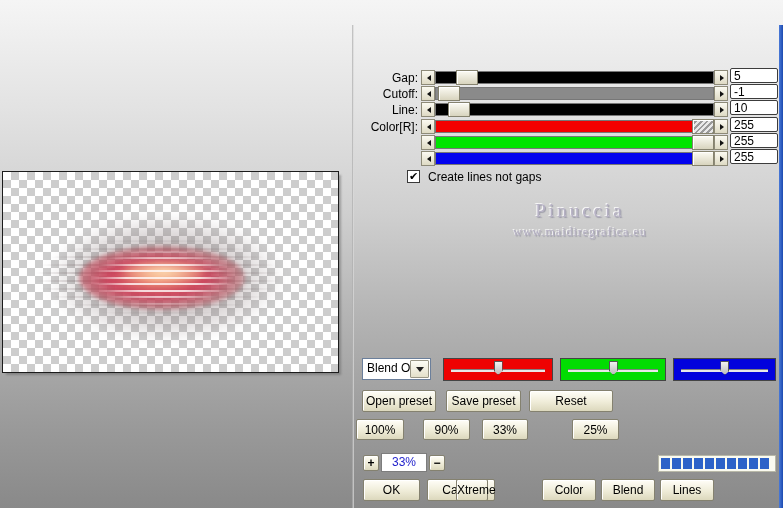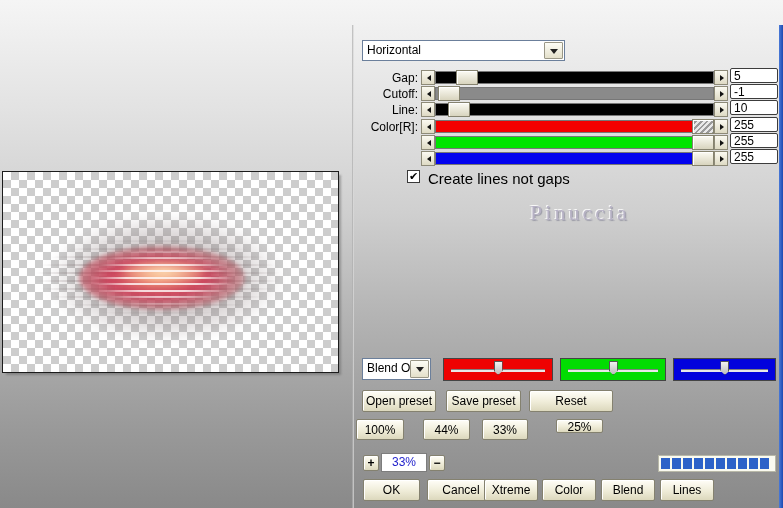--- a/index.html
+++ b/index.html
@@ -65,24 +65,24 @@
   .strack{position:absolute;left:14px;top:1px;width:279px;height:13px;background:#000;border:1px solid #777;box-sizing:border-box;}
   .sthumb{position:absolute;top:0;width:22px;height:15px;background:linear-gradient(180deg,#fcfbf4,#d8d4be);
     border:1px solid #86836f;box-sizing:border-box;box-shadow:inset 1px 1px 0 #fff;}
   .sthumb.hatched{background:repeating-linear-gradient(135deg,#e8e8e8 0 2px,#9a9a9a 2px 4px);}
   .sval{position:absolute;left:730px;width:48px;height:15px;background:#fff;border:1px solid #3c3c3c;border-radius:2px;
     font-family:"Liberation Sans",sans-serif;font-size:12px;padding:0 0 0 3px;color:#000;box-sizing:border-box;}
   
   #checkrow{position:absolute;left:407px;top:169px;height:14px;}
   #checkbox{position:absolute;left:0;top:1px;width:13px;height:13px;background:#fff;border:1px solid #3a3a3a;
     box-sizing:border-box;font-size:11px;line-height:11px;text-align:center;color:#000;}
-  #checklabel{position:absolute;left:21px;top:1px;font-size:15px;white-space:nowrap;color:#000;}
+  #checklabel{position:absolute;left:21px;top:1px;font-size:12px;white-space:nowrap;color:#000;}
   
   #watermark{position:absolute;left:440px;top:200px;width:280px;text-align:center;color:#b6b1c4;}
-  #wm1{font-family:"Liberation Serif",serif;font-size:22px;letter-spacing:3px;
+  #wm1{font-family:"Liberation Serif",serif;font-size:19px;letter-spacing:3px;
     text-shadow:-1px -1px 0 rgba(255,255,255,.85),1px 1px 1px rgba(80,80,110,.4);}
   #wm2{font-family:"Liberation Serif",serif;font-size:12px;letter-spacing:1px;margin-top:3px;
     text-shadow:-1px -1px 0 rgba(255,255,255,.8),1px 1px 1px rgba(80,80,110,.35);}
   
   .mixer{position:absolute;top:358px;height:23px;border:1px solid #444;box-sizing:border-box;}
   #mixer-red{left:443px;width:110px;} #mixer-green{left:560px;width:106px;} #mixer-blue{left:673px;width:103px;}
   .mtrack{position:absolute;left:7px;right:7px;top:10px;height:2px;background:#e8e8e8;border-top:1px solid rgba(0,0,0,.45);}
   .mthumb{position:absolute;left:46%;top:2px;width:9px;height:14px;
     background:linear-gradient(180deg,#f2f2f2,#bdbdbd);border:1px solid #555;box-sizing:border-box;
     clip-path:polygon(0 0,100% 0,100% 70%,50% 100%,0 70%);}
@@ -107,26 +107,20 @@
   <div id="vdivider"></div>
 
   <div id="preview">
     <div class="halo"></div>
     <div class="smear"></div>
     <div class="core"></div>
     <div class="hotspot"></div>
     <div class="corestripes"></div>
   </div>
 
-  <div class="combo" id="combo-pattern">
-    <span class="ctext">Horizontal</span>
-    <span class="cbtn">
-        <i></i>
-      </span>
-  </div>
 
   <div class="slabel" style="top:71px">Gap:</div>
   <div class="slider" style="top:70px">
     <span class="sarrow left">
         <i></i>
       </span>
     <div class="strack" style="background: rgb(0, 0, 0);"></div>
     <div class="sthumb" style="left: 35px;"></div>
     <span class="sarrow right">
         <i></i>
@@ -197,20 +191,21 @@
   </div>
   <input class="sval" style="top: 149px;" value="255">
 
   <div id="checkrow">
     <span id="checkbox">✔</span>
     <span id="checklabel">Create lines not gaps</span>
   </div>
 
   <div id="watermark">
     <div id="wm1">Pinuccia</div>
+    <div id="wm2">www.maidiregrafica.eu</div>
   </div>
 
   <div class="combo" id="combo-blend">
     <span class="ctext" style="width:46px">Blend Optio</span>
     <span class="cbtn">
         <i></i>
       </span>
   </div>
 
   <div class="mixer" id="mixer-red" style="background: rgb(238, 2, 2);">
@@ -224,41 +219,41 @@
   <div class="mixer" id="mixer-blue" style="background: rgb(2, 2, 221);">
     <div class="mtrack"></div>
     <div class="mthumb"></div>
   </div>
 
   <button class="btn" style="left:446px;top:390px;width:75px;height:22px">Save preset</button>
   <button class="btn" style="left:362px;top:390px;width:74px;height:22px">Open preset</button>
   <button class="btn" style="left:529px;top:390px;width:84px;height:22px">Reset</button>
 
   <button class="btn" style="left:356px;top:419px;width:48px;height:21px">100%</button>
-  <button class="btn" style="left:423px;top:419px;width:47px;height:21px">44%</button>
+  <button class="btn" style="left:423px;top:419px;width:47px;height:21px">90%</button>
   <button class="btn" style="left:482px;top:419px;width:46px;height:21px">33%</button>
-  <button class="btn" style="left:556px;top:419px;width:47px;height:14px">25%</button>
+  <button class="btn" style="left:572px;top:419px;width:47px;height:21px">25%</button>
 
   <button class="btn" style="left:363px;top:455px;width:16px;height:16px;font-weight:bold">+</button>
   <div id="zoomvalue">33%</div>
   <button class="btn" style="left:429px;top:455px;width:16px;height:16px;font-weight:bold">−</button>
 
   <div id="progress">
       <div class="pseg" style="background: rgb(45, 98, 200);"></div>
       <div class="pseg" style="background: rgb(45, 98, 200);"></div>
       <div class="pseg" style="background: rgb(45, 98, 200);"></div>
       <div class="pseg" style="background: rgb(45, 98, 200);"></div>
       <div class="pseg" style="background: rgb(45, 98, 200);"></div>
       <div class="pseg" style="background: rgb(45, 98, 200);"></div>
       <div class="pseg" style="background: rgb(45, 98, 200);"></div>
       <div class="pseg" style="background: rgb(45, 98, 200);"></div>
       <div class="pseg" style="background: rgb(45, 98, 200);"></div>
       <div class="pseg" style="background: rgb(45, 98, 200);"></div>
     </div>
 
   <button class="btn" style="left:363px;top:479px;width:57px;height:22px">OK</button>
   <button class="btn" style="left:427px;top:479px;width:68px;height:22px">Cancel</button>
-  <button class="btn" style="left:484px;top:479px;width:54px;height:22px">Xtreme</button>
+  <button class="btn" style="left:456px;top:479px;width:32px;height:22px">Xtreme</button>
   <button class="btn" style="left:542px;top:479px;width:54px;height:22px">Color</button>
   <button class="btn" style="left:601px;top:479px;width:54px;height:22px">Blend</button>
   <button class="btn" style="left:660px;top:479px;width:54px;height:22px">Lines</button>
 
 </div>
 
 </body></html>

